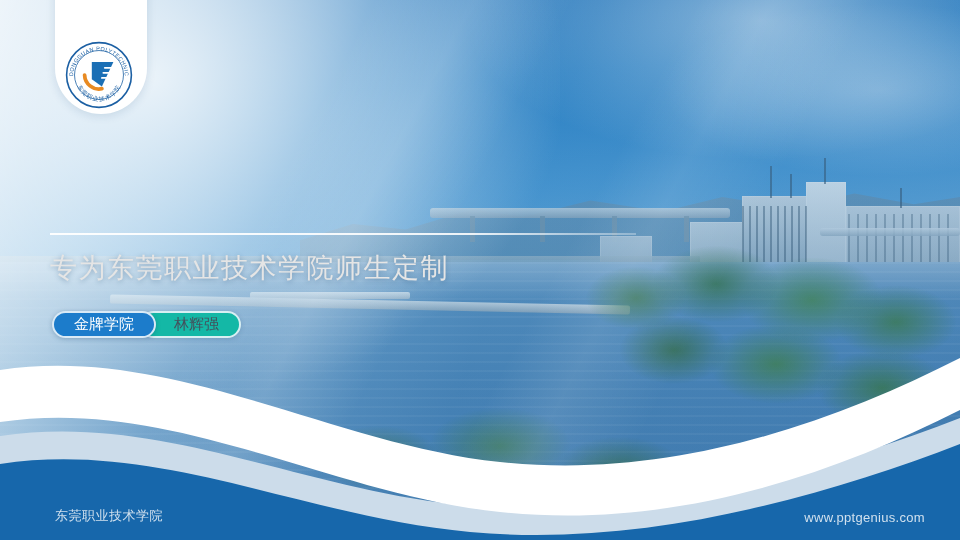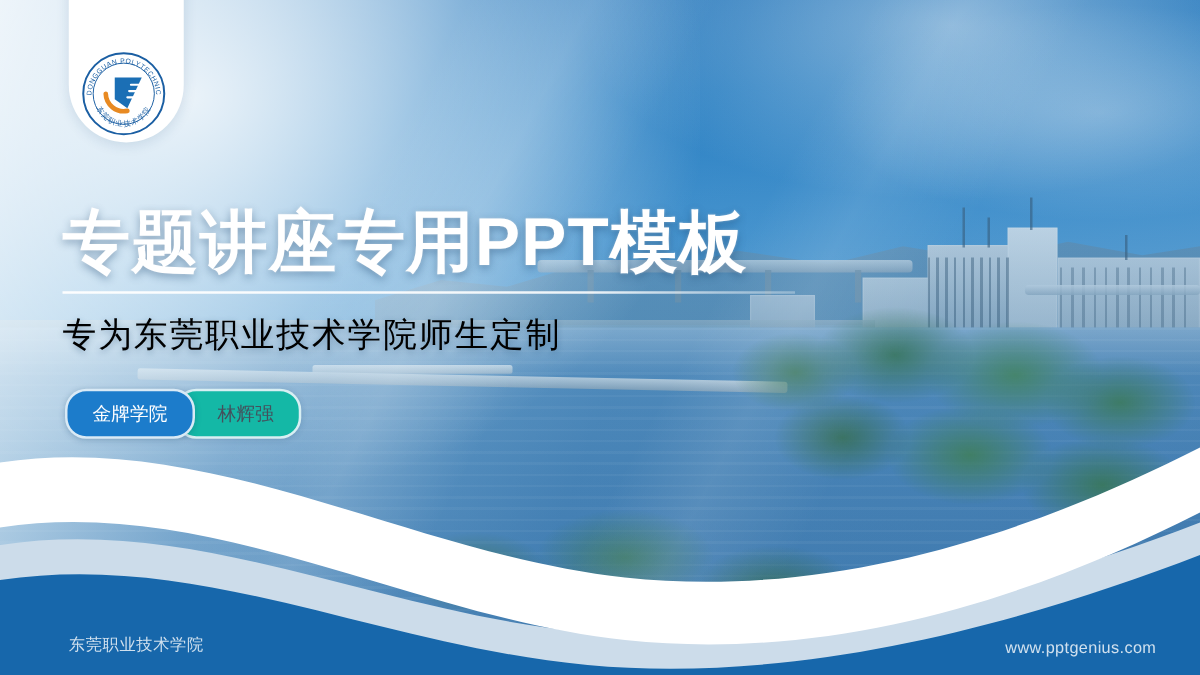--- a/index.html
+++ b/index.html
@@ -168,30 +168,30 @@
     letter-spacing:1px; line-height:1.05;
     text-shadow:0 2px 7px rgba(18,62,105,.42), 0 0 2px rgba(255,255,255,.5);
     white-space:nowrap;
   }
   .divider {
     position:absolute; left:50px; top:233px; width:586px; height:2px;
     background:linear-gradient(90deg, rgba(255,255,255,.96) 0%, rgba(255,255,255,.88) 72%, rgba(255,255,255,.30) 100%);
   }
   .subtitle {
     position:absolute; left:50px; top:250px;
-    font-size:27px; color:#000000; font-weight:normal;
+    font-size:27px; color:#e5e5e5; font-weight:normal;
     letter-spacing:1.5px;
     text-shadow:0 1px 5px rgba(18,62,105,.40);
     white-space:nowrap;
   }
 
   
   .pills { position:absolute; left:52px; top:311px; display:flex; align-items:center; }
   .pill {
-    height:40px; display:flex; align-items:center; justify-content:center;
+    height:27px; display:flex; align-items:center; justify-content:center;
     font-size:15px; border-radius:17px; padding:0 20px; white-space:nowrap;
   }
   .pill-primary {
     background:#1c7ccb; color:#ffffff;
     border:2px solid rgba(233,243,250,.92);
     box-shadow:0 1px 5px rgba(15,60,105,.28);
     position:relative; z-index:2;
   }
   .pill-secondary {
     background:#14b8a6; color:#44505c;
@@ -280,21 +280,20 @@
         <textPath href="#arcBot" startOffset="50%" text-anchor="middle">东莞职业技术学院</textPath>
       </text>
       <path d="M30,50 a20,20 0 0 0 24,19" fill="none" stroke="#e88a22" stroke-width="5.2" stroke-linecap="round"></path>
       <path d="M40,32 L70,32 L54,66 L40,56 Z" fill="#1b6fb5"></path>
       <path d="M58,40 L72,40" stroke="#ffffff" stroke-width="2.4" stroke-linecap="round"></path>
       <path d="M56,47 L70,47" stroke="#ffffff" stroke-width="2.4" stroke-linecap="round"></path>
       <path d="M54,54 L66,54" stroke="#ffffff" stroke-width="2.4" stroke-linecap="round"></path>
     </svg>
   </div>
 
-  <div class="title">专题讲座专用PPT模板</div>
   <div class="divider"></div>
   <div class="subtitle">专为东莞职业技术学院师生定制</div>
 
   <div class="pills">
     <div class="pill pill-primary">金牌学院</div>
     <div class="pill pill-secondary">林辉强</div>
   </div>
 
   <div class="footer-left">东莞职业技术学院</div>
   <div class="footer-right">www.pptgenius.com</div>

